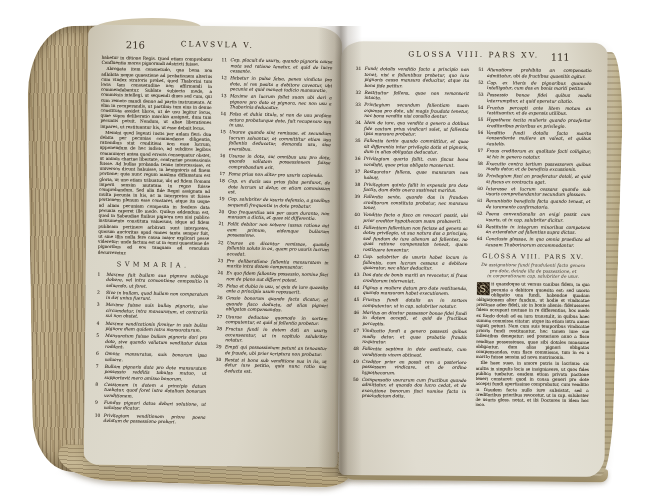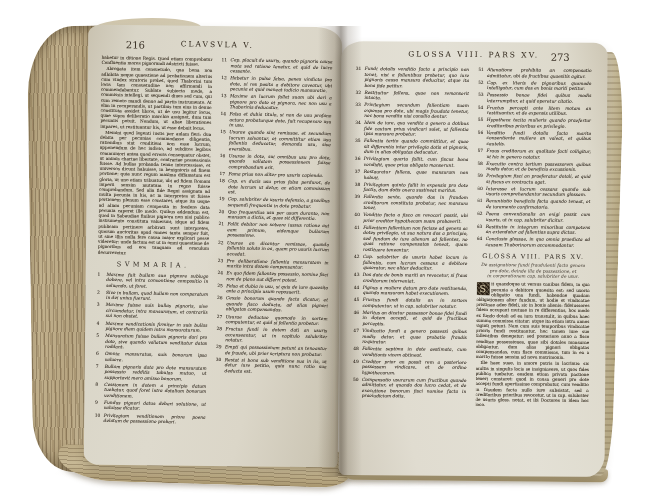--- a/index.html
+++ b/index.html
@@ -155,21 +155,21 @@
         </div>
       </div>
     </div>
   </div>
 
   <div class="page page-right">
 
     <div class="pg-content pr-content">
       <div class="runhead">
         <span class="runtitle">GLOSSA VIII. PARS XV.</span>
-        <span class="pageno pageno-right">273</span>
+        <span class="pageno pageno-right">111</span>
       </div>
       <div class="cols cols-right">
         <div class="col">
           <div>
 
           <p class="itm"><span class="n">31</span><span>Fundi dotalis venditio facta a principio non tenet, nisi a fallentibus probetur, quo iure pignoris causa mansura deducitur, atque ita bona fide petitur.</span></p>
               <p class="itm"><span class="n">32</span><span>Restituitur fallens, quae non remanserit intacta.</span></p>
               <p class="itm"><span class="n">33</span><span>Privilegium secundum fallentiam suam expensa pro dote, ubi magis fraudata tenetur, nec bona vendita nisi consilio dentur.</span></p>
               <p class="itm"><span class="n">34</span><span>Idem de iure, quo vendita a genero a dotibus fide cautum prius vindicari solet, ut fallentia ipsa mansura probetur.</span></p>
               <p class="itm"><span class="n">35</span><span>Fallentia tertio quando committitur, et quae sit differentia inter privilegia dotis et pignoris, dum in alias obligatas deducatur.</span></p>

